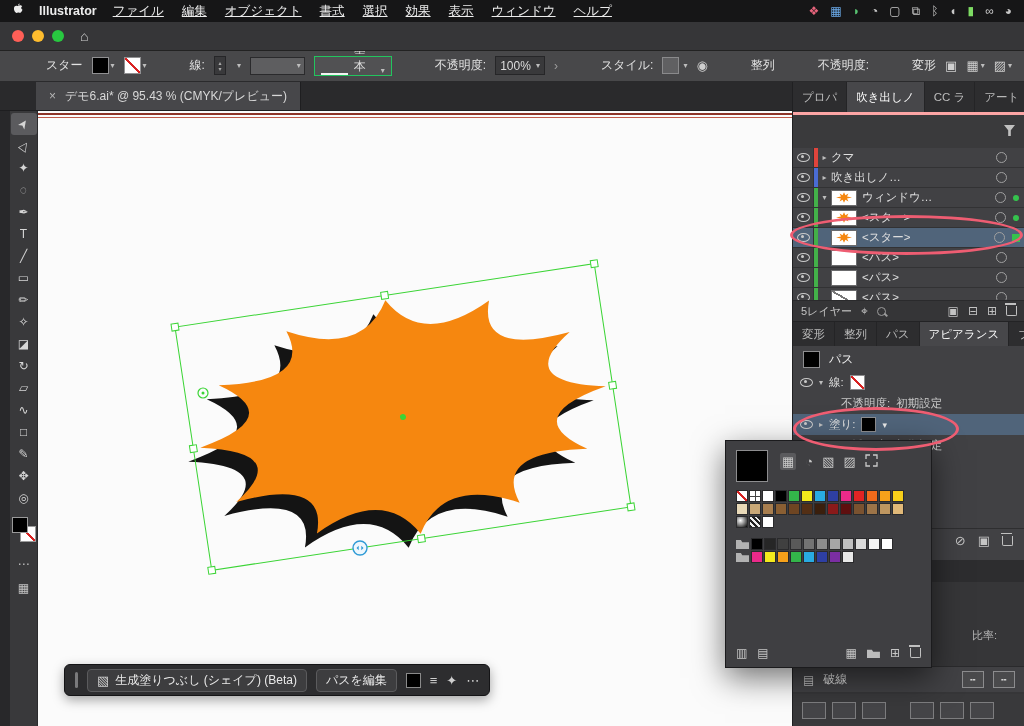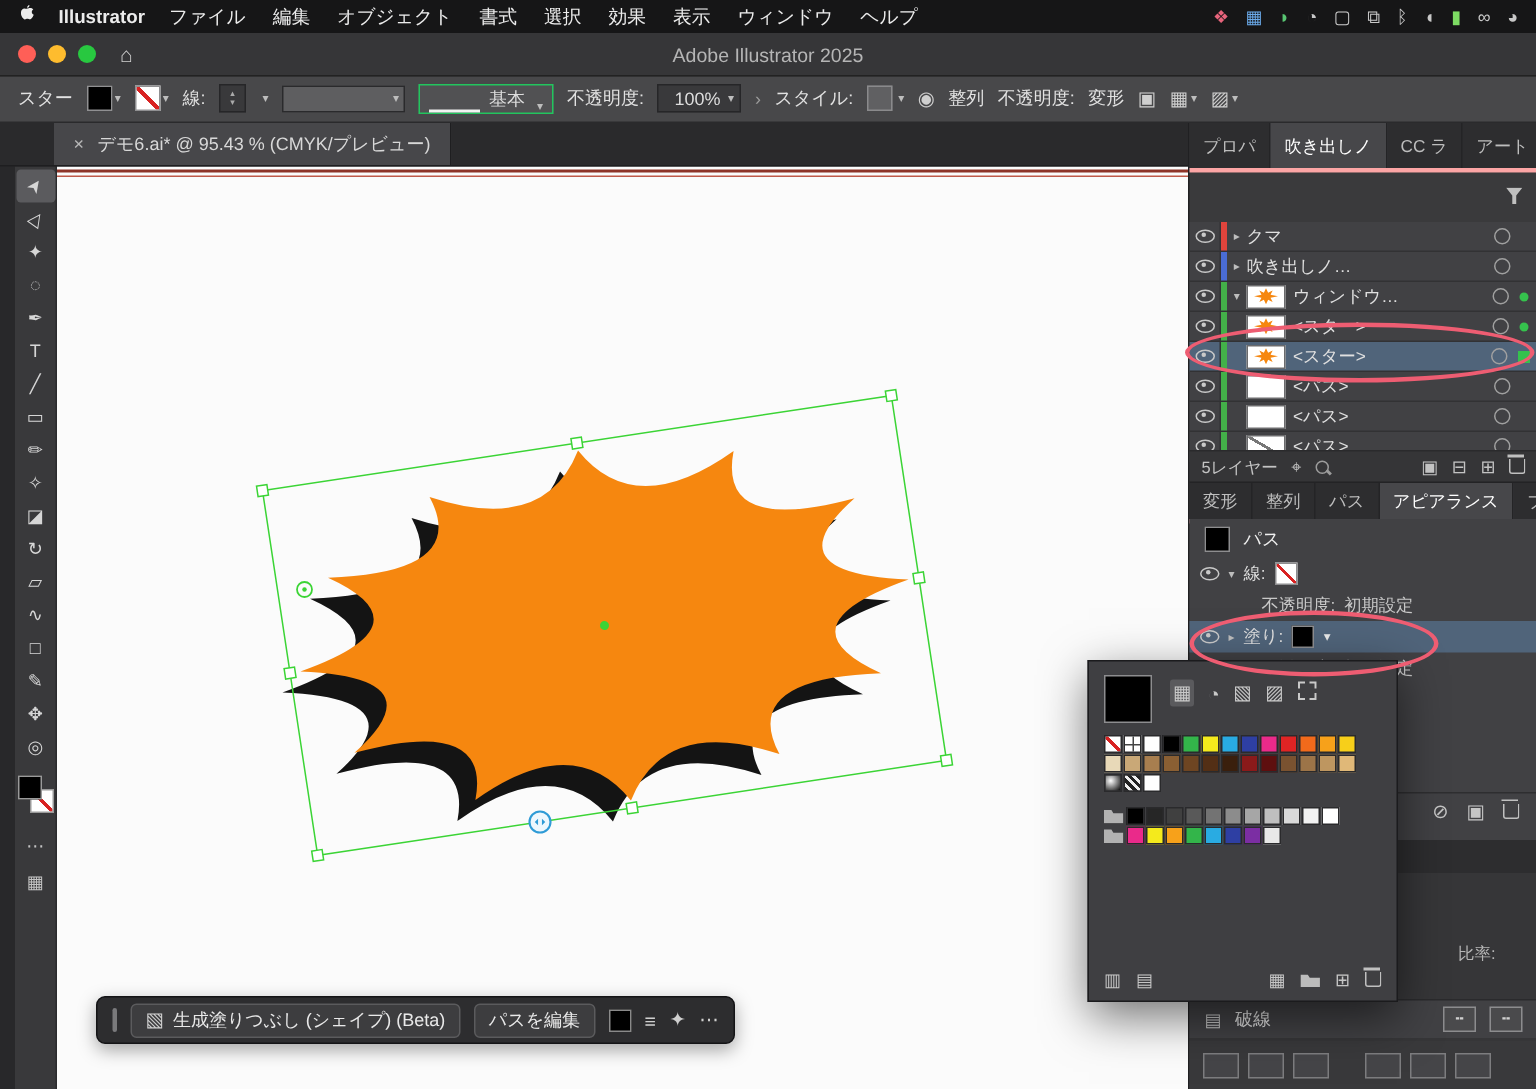--- a/index.html
+++ b/index.html
@@ -5,36 +5,36 @@
   html,body{margin:0;padding:0;background:#222;}
   #app{position:relative;width:1024px;height:726px;overflow:hidden;
        font-family:"Liberation Sans","DejaVu Sans",sans-serif;color:#ddd;
        background:#fef9c3;
        --orange:#F6870F;--shadow:#111;--sel:#3BD435;--blue:#2F9BD6;--ann:#EE5D72;}
   
   .menu-bar{position:absolute;left:0;top:0;width:1024px;height:22px;background:#161617;
     display:flex;align-items:center;gap:16px;padding:0 12px;box-sizing:border-box;
     font-size:12.5px;color:#ececec;z-index:10;}
   .menu-bar .app-name{font-weight:bold;}
-  .menu-items{display:flex;gap:18px;}
+  .menu-items{display:flex;gap:18px;text-decoration:underline;}
   .menu-item{cursor:default;}
   .menu-status{margin-left:auto;display:flex;gap:11px;align-items:center;font-size:12px;}
   .status-icon{line-height:22px;}
   
   .title-bar{position:absolute;left:0;top:22px;width:1024px;height:28px;background:#363638;
     border-bottom:1px solid #222;display:flex;align-items:center;z-index:9;}
   .traffic{display:flex;gap:8px;padding-left:12px;}
   .light{width:12px;height:12px;border-radius:50%;}
   .home-icon{margin-left:16px;color:#cfcfcf;font-size:14px;}
   .title-text{position:absolute;left:0;right:0;text-align:center;color:#b5b5b5;font-size:13px;pointer-events:none;}
   
   .control-bar{position:absolute;left:0;top:50px;width:1024px;height:32px;background:#48484a;
     border-bottom:1px solid #2a2a2c;display:flex;align-items:center;gap:9px;padding:0 12px;
     box-sizing:border-box;font-size:12px;z-index:8;}
-  .cb-label{color:#e2e2e2;white-space:nowrap;}
+  .cb-label{color:#e2e2e2;white-space:nowrap;margin-left:34px;}
   .swatch-16{width:15px;height:15px;border:1px solid #909092;background:#000;display:inline-block;}
   .none-swatch{background:#fff linear-gradient(to top right,transparent 44%,#d82222 44%,#d82222 56%,transparent 56%);}
   .dd{font-size:8px;color:#bdbdbd;margin-left:2px;}
   .cb-group{display:flex;align-items:center;}
   .stepper{width:16px;height:17px;background:#39393b;border:1px solid #262628;display:flex;flex-direction:column;
     align-items:center;justify-content:center;font-size:6px;color:#aaa;line-height:6px;}
   .profile-dd{width:74px;height:16px;background:#5e5e60;border:1px solid #2a2a2c;display:flex;align-items:center;justify-content:flex-end;padding:0 3px;}
   .brush-dd{height:18px;background:#515153;border:1px solid #22c55e;display:flex;align-items:flex-end;gap:6px;padding:0 6px;}
   .brush-line{width:34px;height:2px;background:#f2f2f2;}
   .opacity-field{width:46px;height:17px;background:#39393b;border:1px solid #262628;display:flex;align-items:center;justify-content:flex-end;gap:3px;padding:0 4px;}
@@ -202,21 +202,20 @@
       </span>
   </div>
 
   <div class="title-bar" data-name="title-bar">
     <div class="traffic" data-name="traffic-lights">
       <span class="light" style="background:#ff5f57" data-name="close-window-button"></span>
       <span class="light" style="background:#febc2e" data-name="minimize-window-button"></span>
       <span class="light" style="background:#28c840" data-name="zoom-window-button"></span>
     </div>
     <span class="home-icon" data-name="home-icon">⌂</span>
-    <span class="title-text" data-name="window-title">Adobe Illustrator 2025</span>
   </div>
 
   <div class="control-bar" data-name="control-bar">
     <span class="cb-label" data-name="context-title">スター</span>
     <span class="cb-group" data-name="fill-color-control">
         <span class="swatch-16" data-name="fill-swatch"></span>
         <span class="dd" data-name="chevron-down-icon">▾</span>
       </span>
     <span class="cb-group" data-name="stroke-color-control">
         <span class="swatch-16 none-swatch" data-name="stroke-none-swatch"></span>

